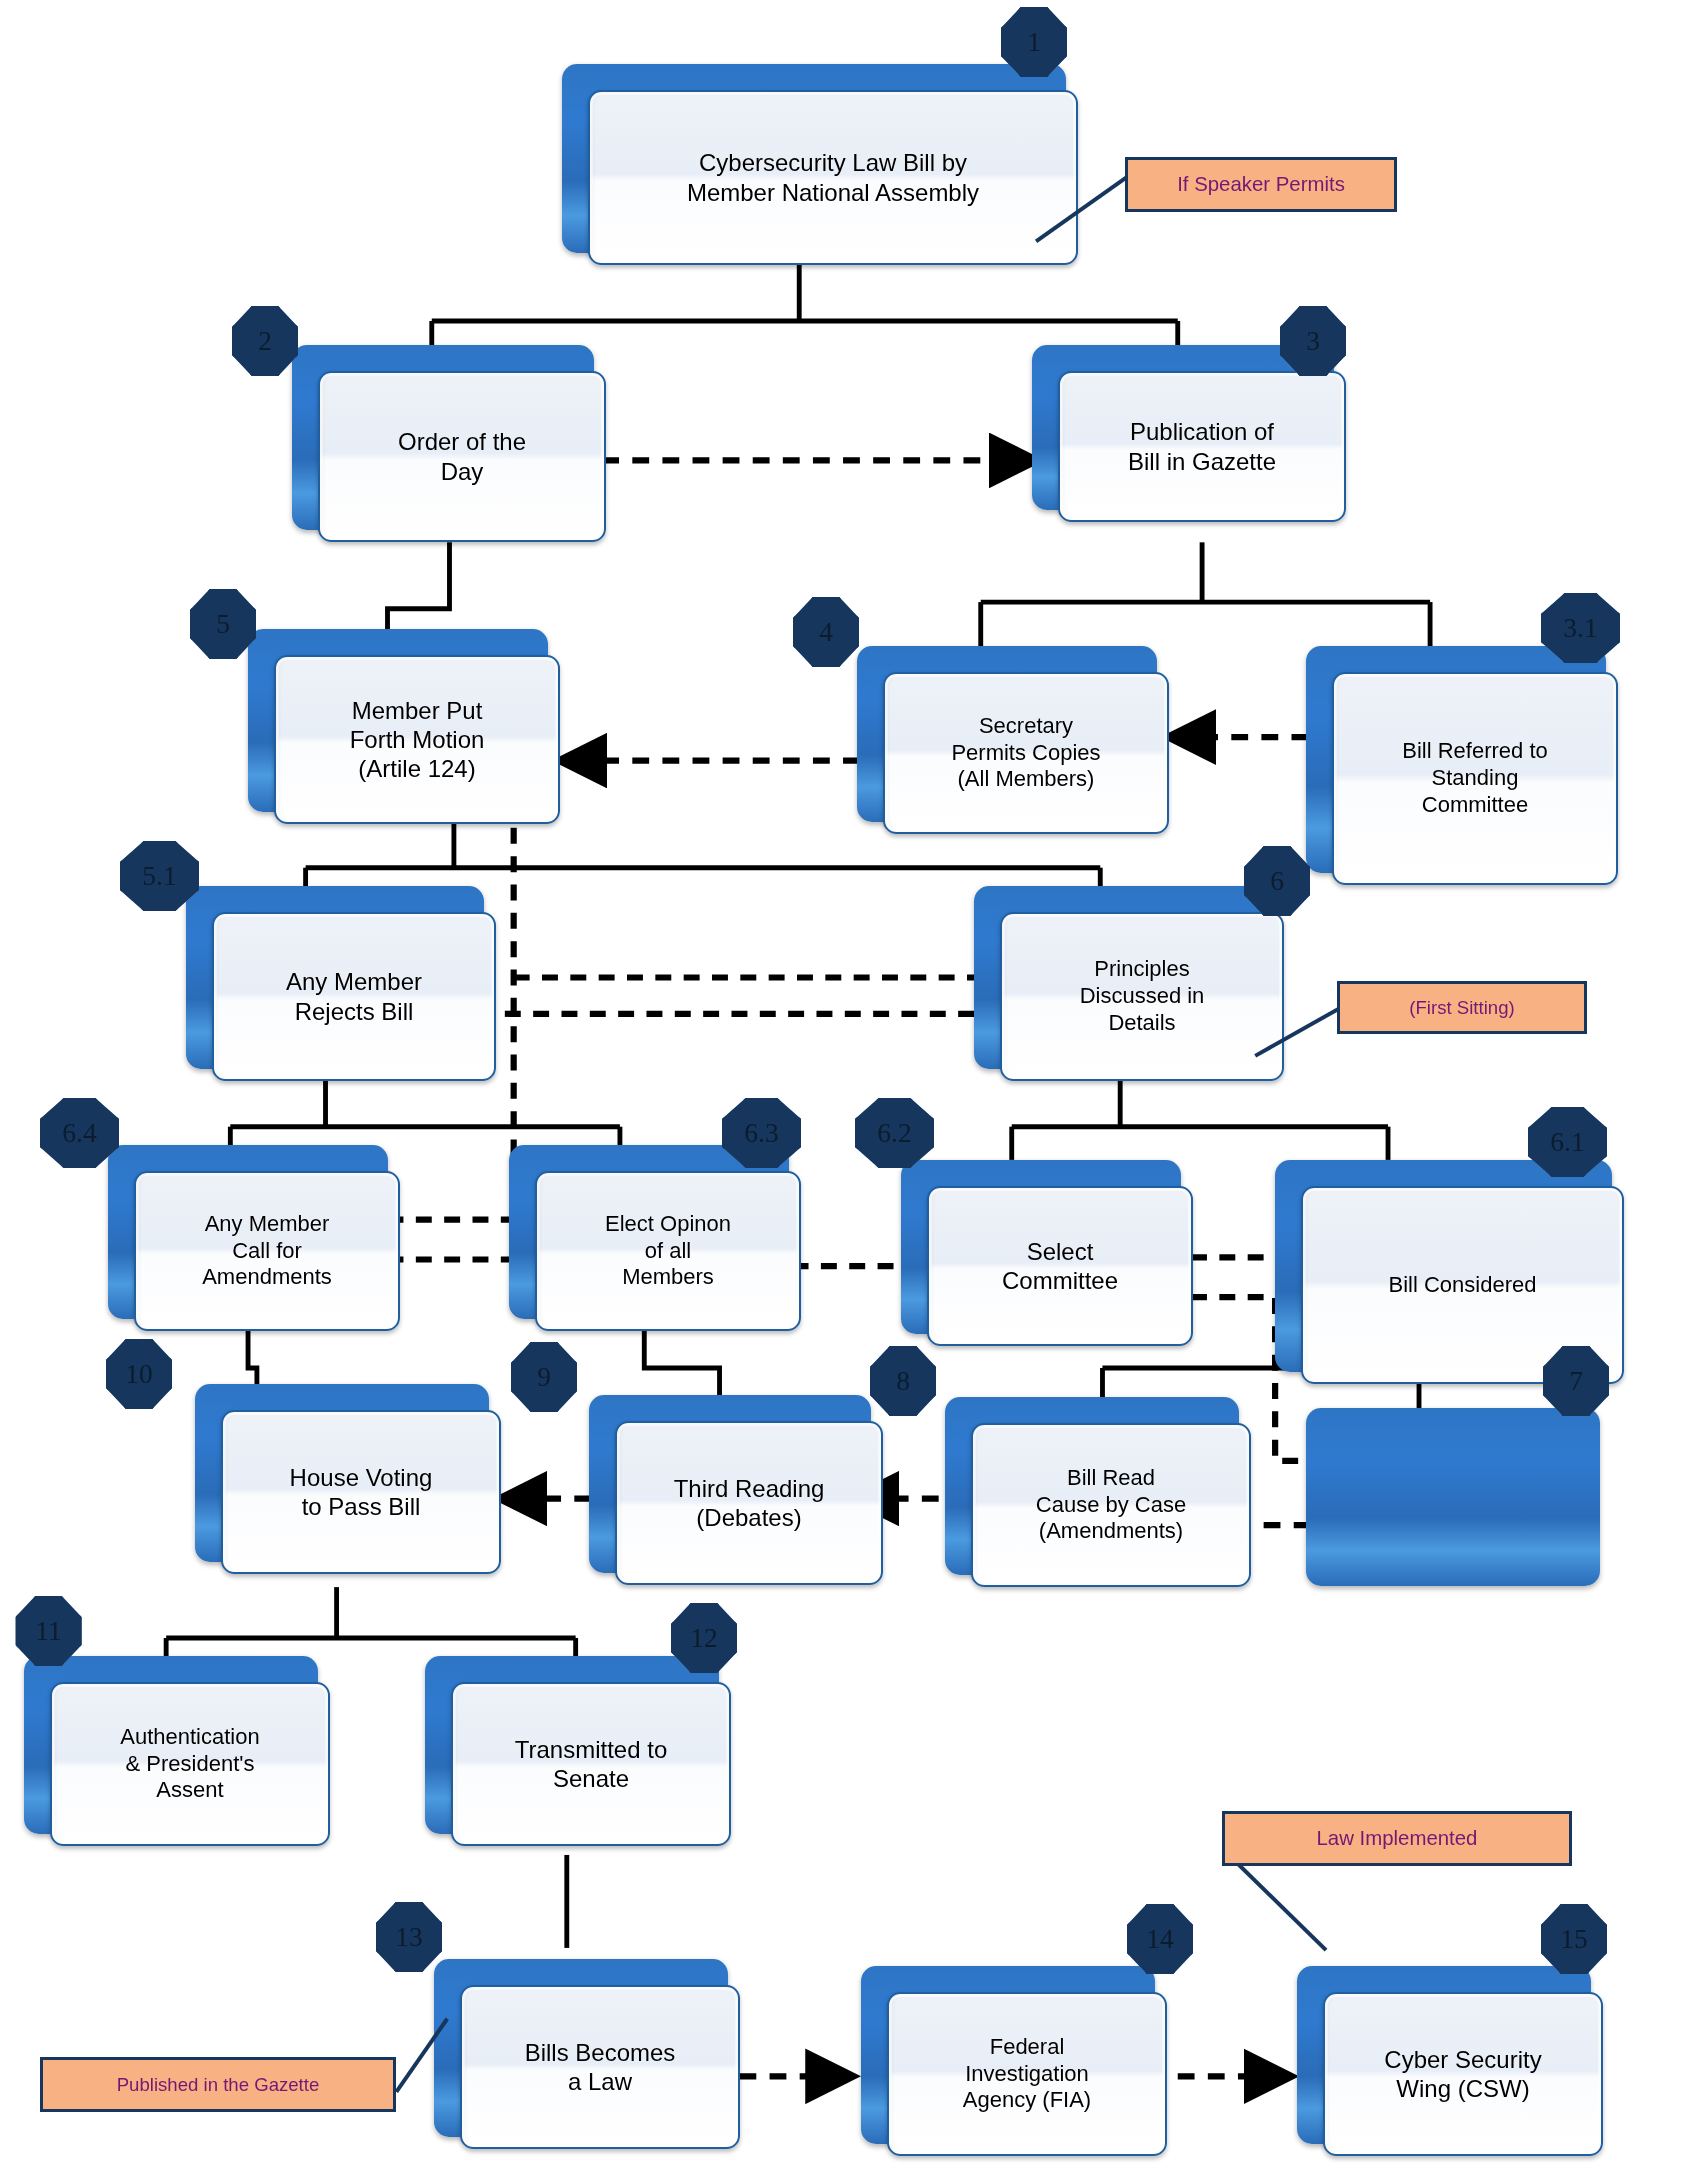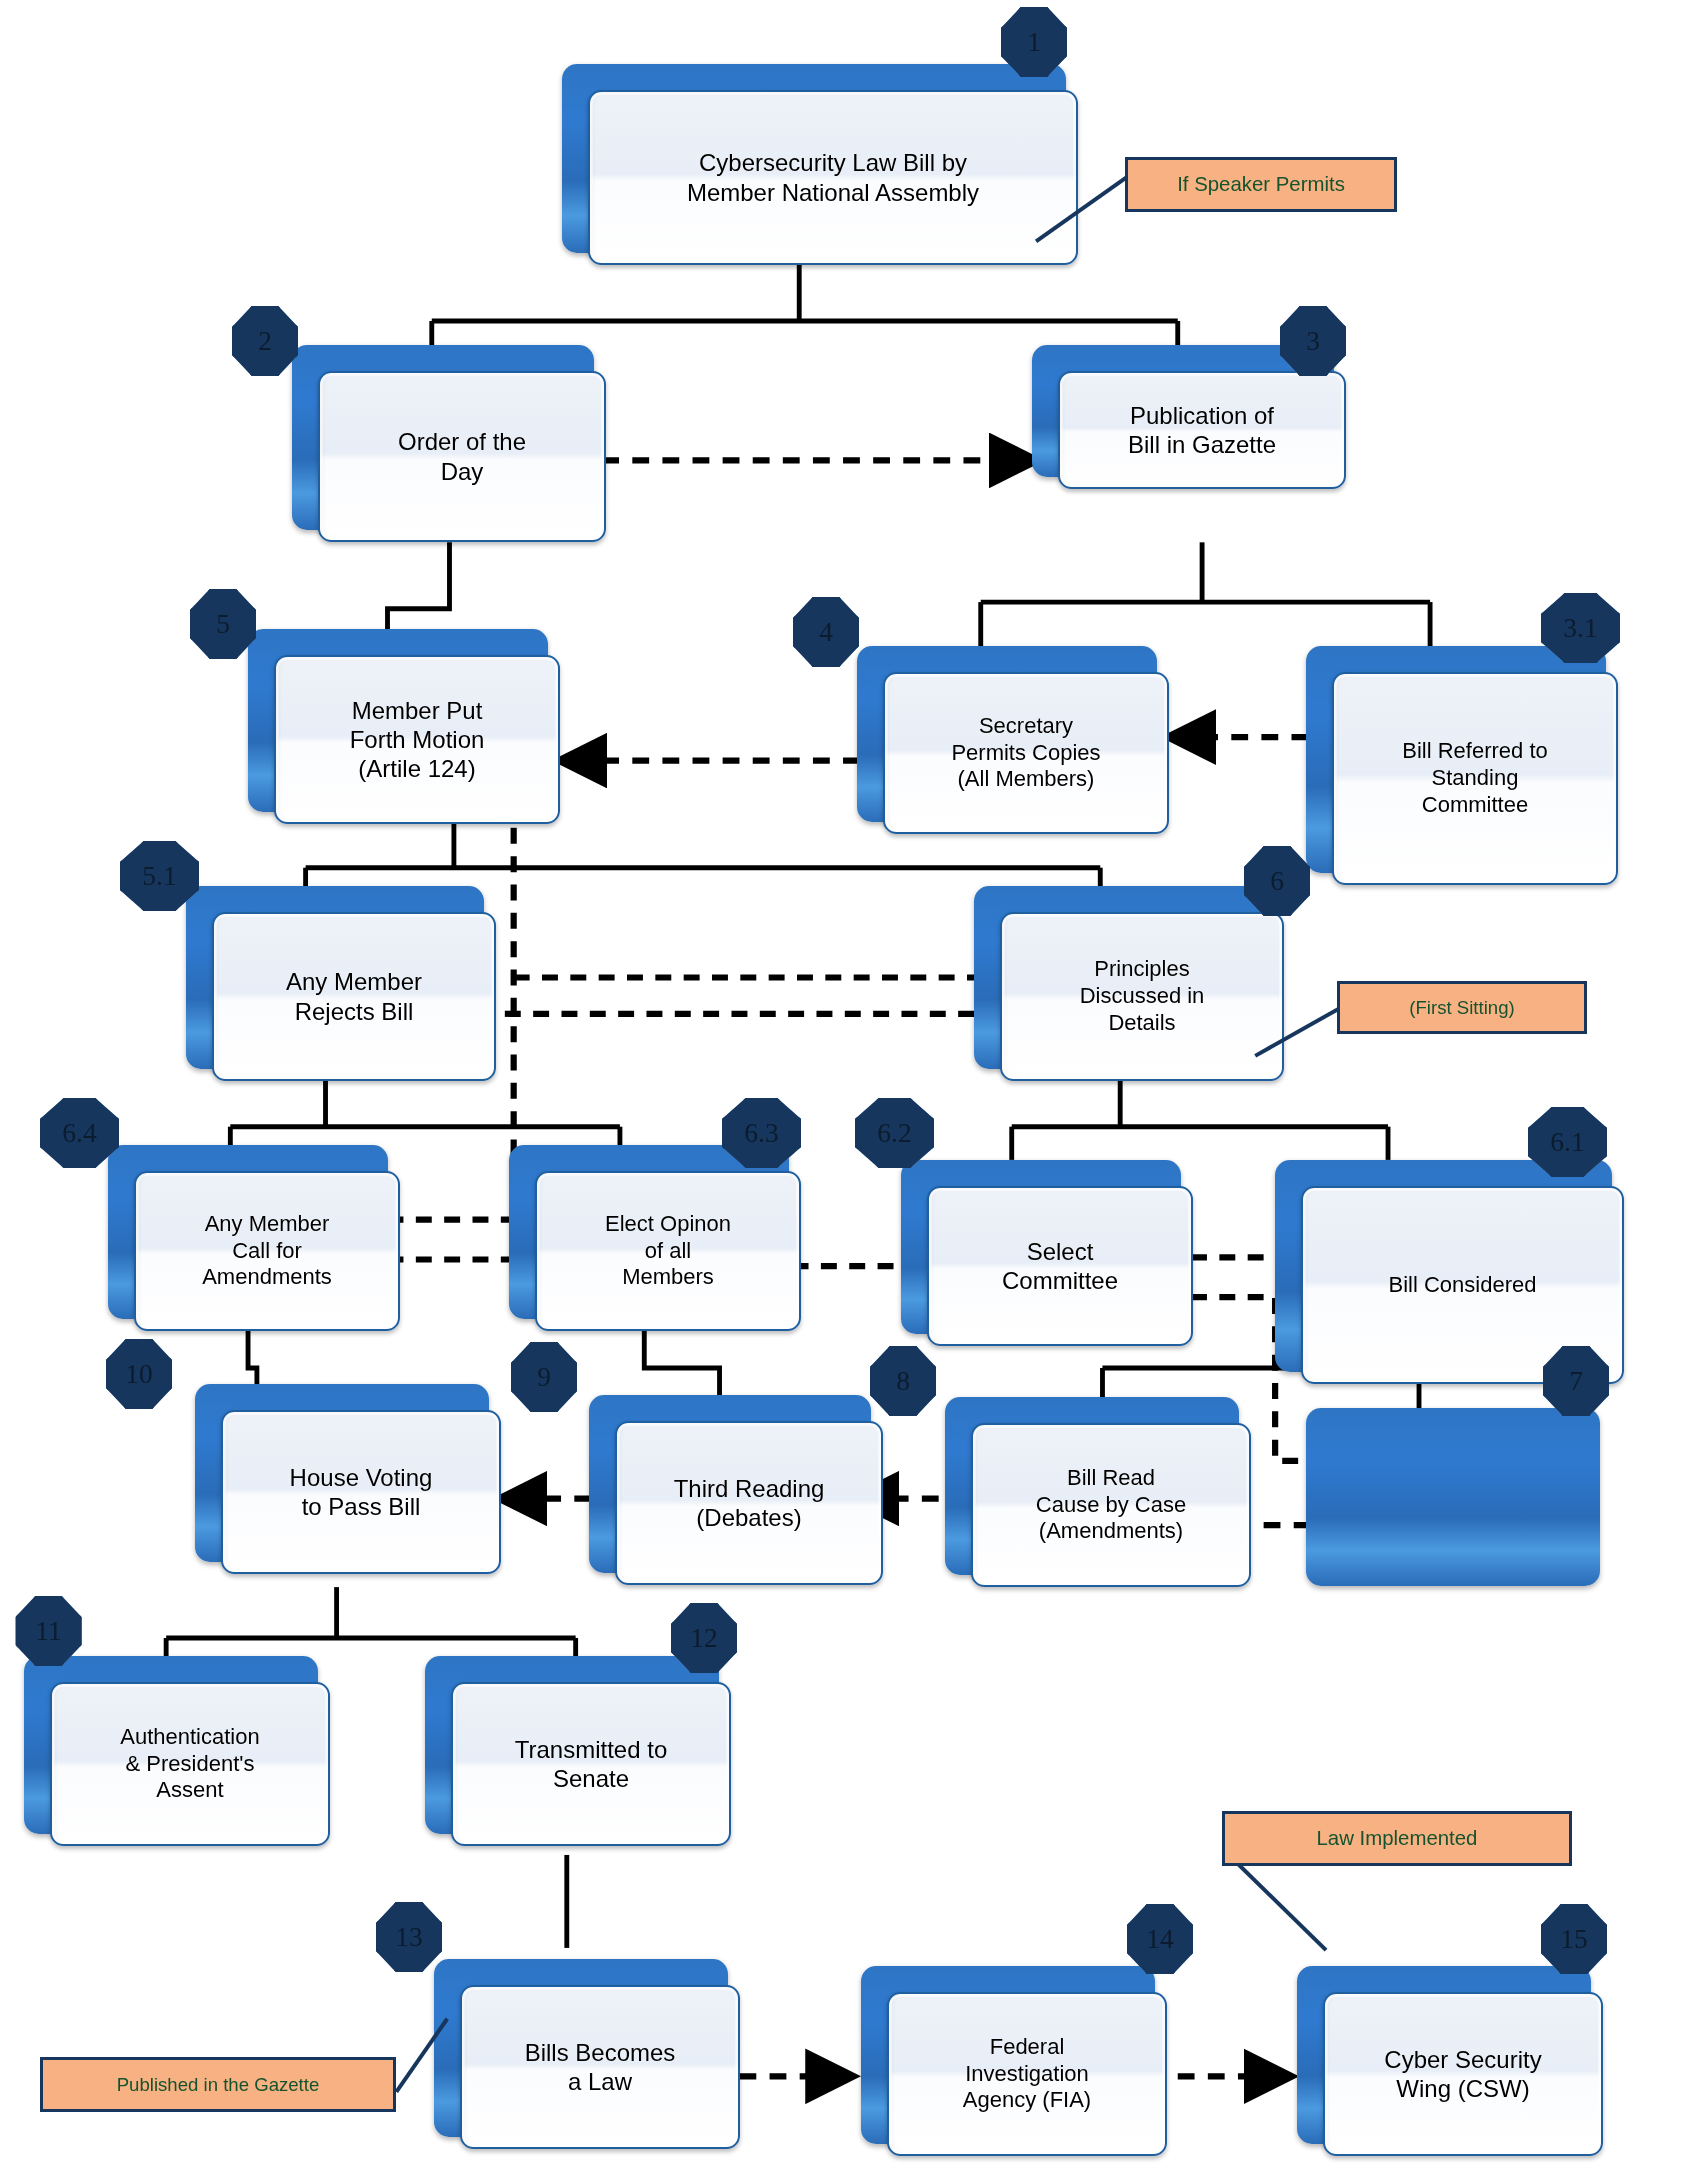--- a/index.html
+++ b/index.html
@@ -51,21 +51,21 @@
   .badge::after{
     content:"";position:absolute;left:-2.7px;top:-2.7px;right:-2.7px;bottom:-2.7px;
     clip-path:polygon(30% 0,70% 0,100% 30%,100% 70%,70% 100%,30% 100%,0 70%,0 30%);
     background:#17365d;z-index:-1;
   }
 
   
   .note{
     position:absolute;background:#f8b183;border:3.1px solid #17365d;
     display:flex;align-items:center;justify-content:center;
-    box-sizing:border-box;color:#14532d;font-size:20.4px;
+    box-sizing:border-box;color:#701a75;font-size:20.4px;
     z-index:6;text-align:center;
   }
   .note.small{font-size:18.6px;}
 </style>
 </head>
 <body>
 
 <div id="stage">
 
   <svg id="wires" viewBox="0 0 3801 4931">
@@ -168,21 +168,21 @@
 
   <div class="node" style="left:292px;top:345px;width:314px;height:197px;">
     <div class="back"></div>
     <div class="front">
       <div class="label">Order of the
 Day</div>
     </div>
   </div>
   <div class="badge" style="left:232px;top:306px;">2</div>
 
-  <div class="node" style="left:1032px;top:345px;width:314px;height:144px;">
+  <div class="node" style="left:1032px;top:345px;width:314px;height:177px;">
     <div class="back"></div>
     <div class="front">
       <div class="label">Publication of
 Bill in Gazette</div>
     </div>
   </div>
   <div class="badge" style="left:1280px;top:306px;">3</div>
 
   <div class="node" style="left:248px;top:629px;width:312px;height:195px;">
     <div class="back"></div>

